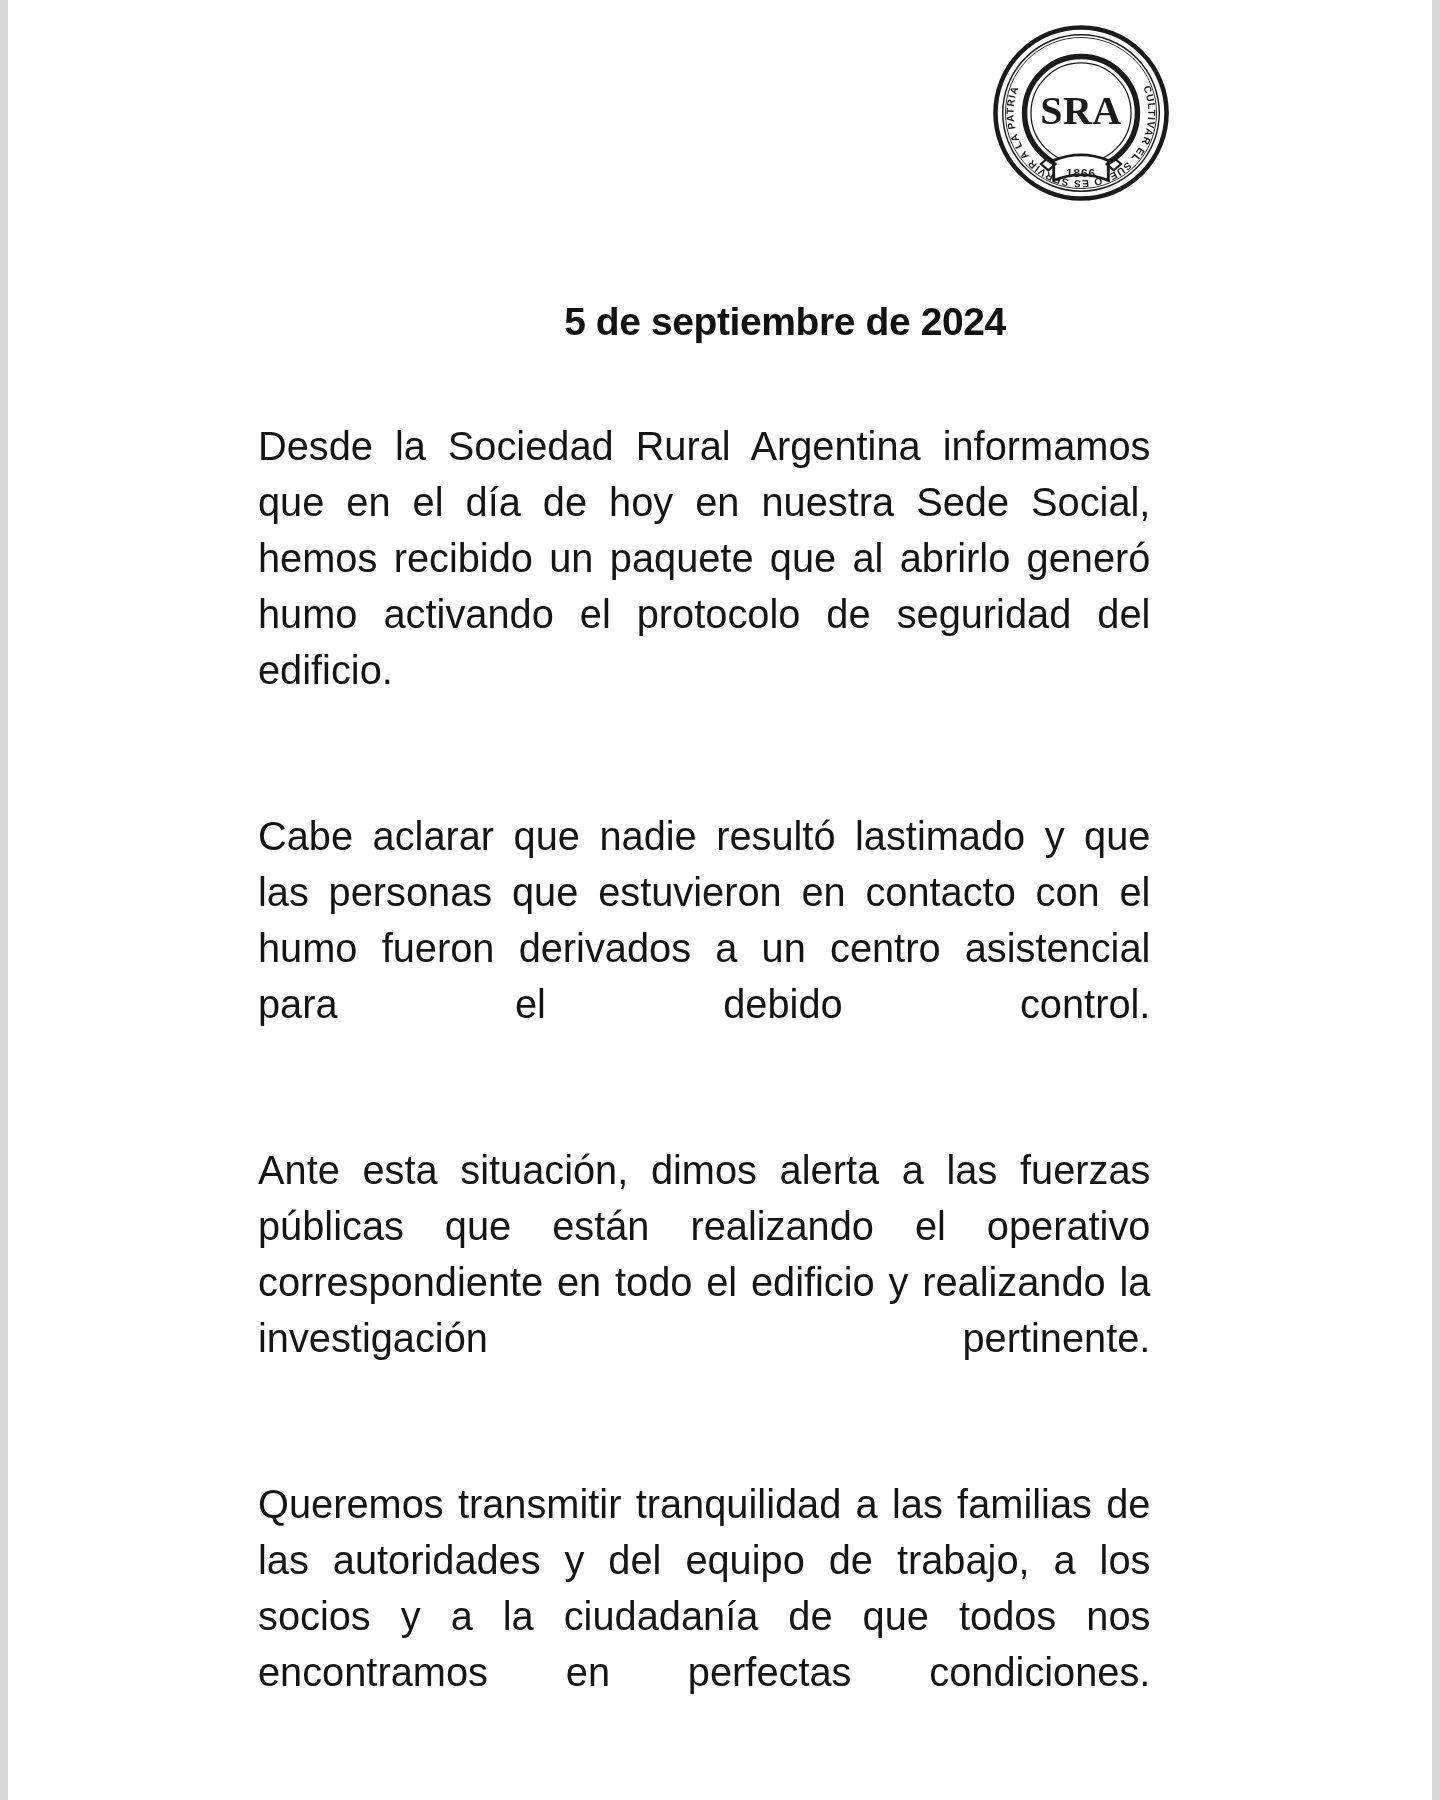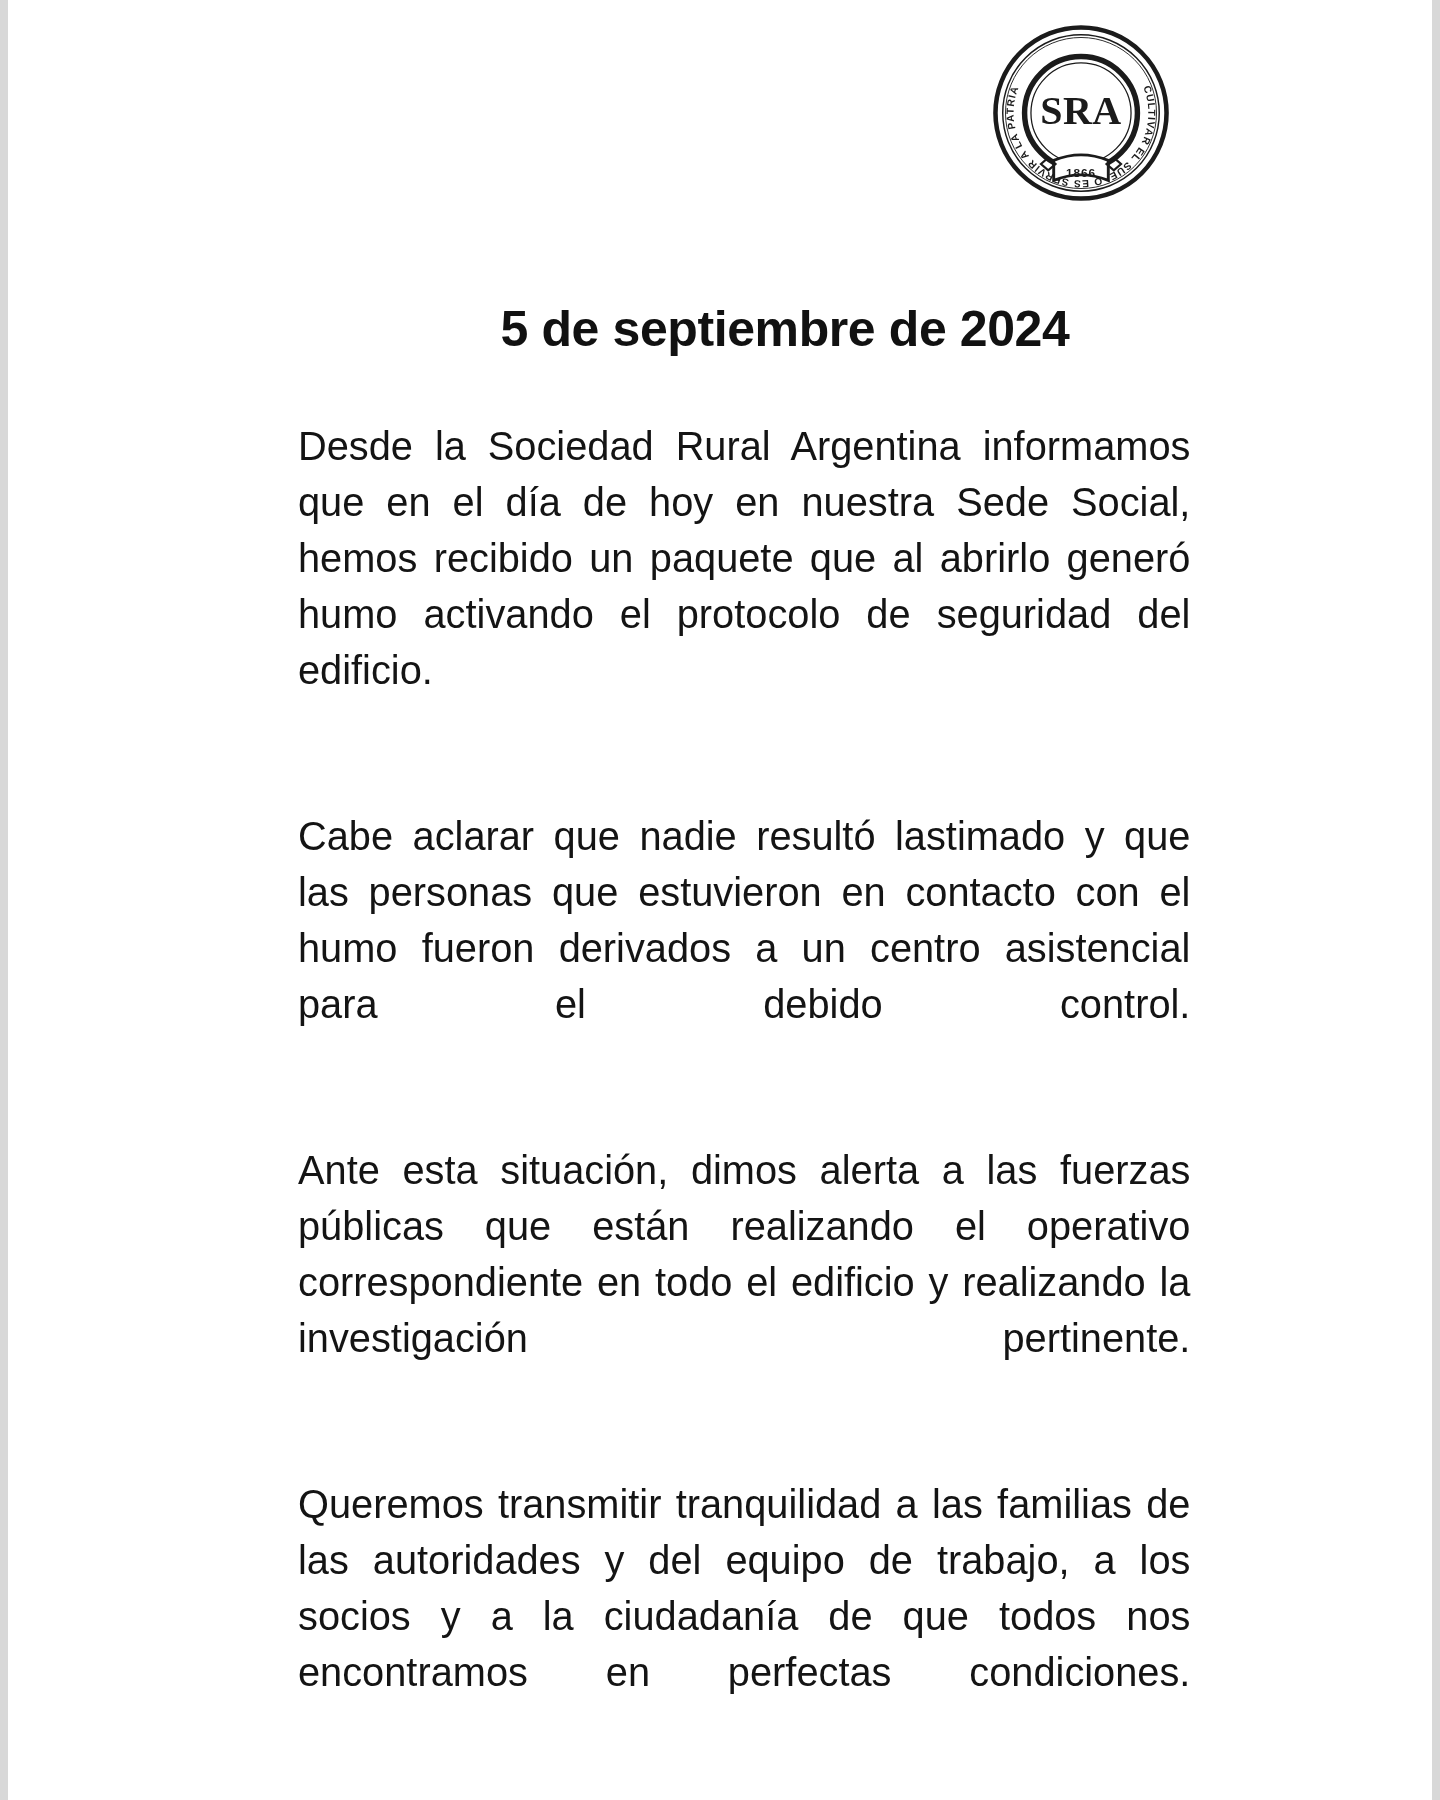--- a/index.html
+++ b/index.html
@@ -40,34 +40,33 @@
 
   
   .doc-date {
     position: absolute;
     left: 0;
     top: 300px;
     width: 1424px;
     text-align: center;
     font-family: "Liberation Sans", sans-serif;
     font-weight: bold;
-    font-size: 50px;
+    font-size: 39px;
     letter-spacing: -0.4px;
     color: #111111;
     padding-left: 130px;
     box-sizing: border-box;
   }
 
   
   .body-copy {
     position: absolute;
     left: 250px;
     top: 418px;
     width: 920px;
-    margin-left: 40px;
   }
   .para {
     font-family: "Liberation Sans Narrow", "Liberation Sans", sans-serif;
     font-stretch: condensed;
     font-size: 41px;
     line-height: 56px;
     color: #141414;
     text-align: justify;
     text-justify: inter-word;
     margin: 0 0 54px 0;

